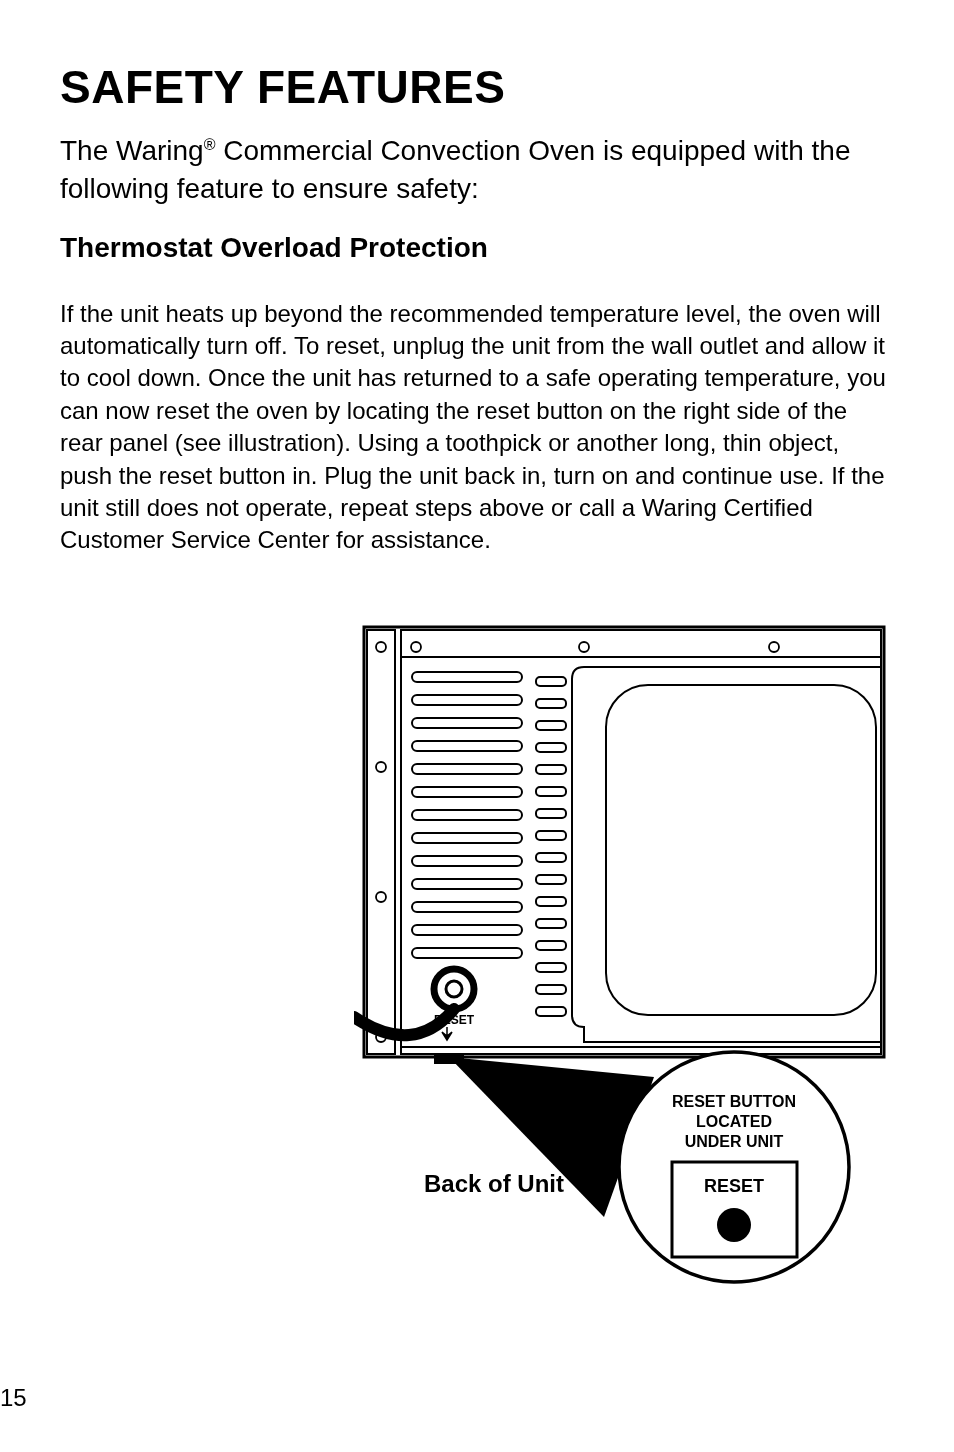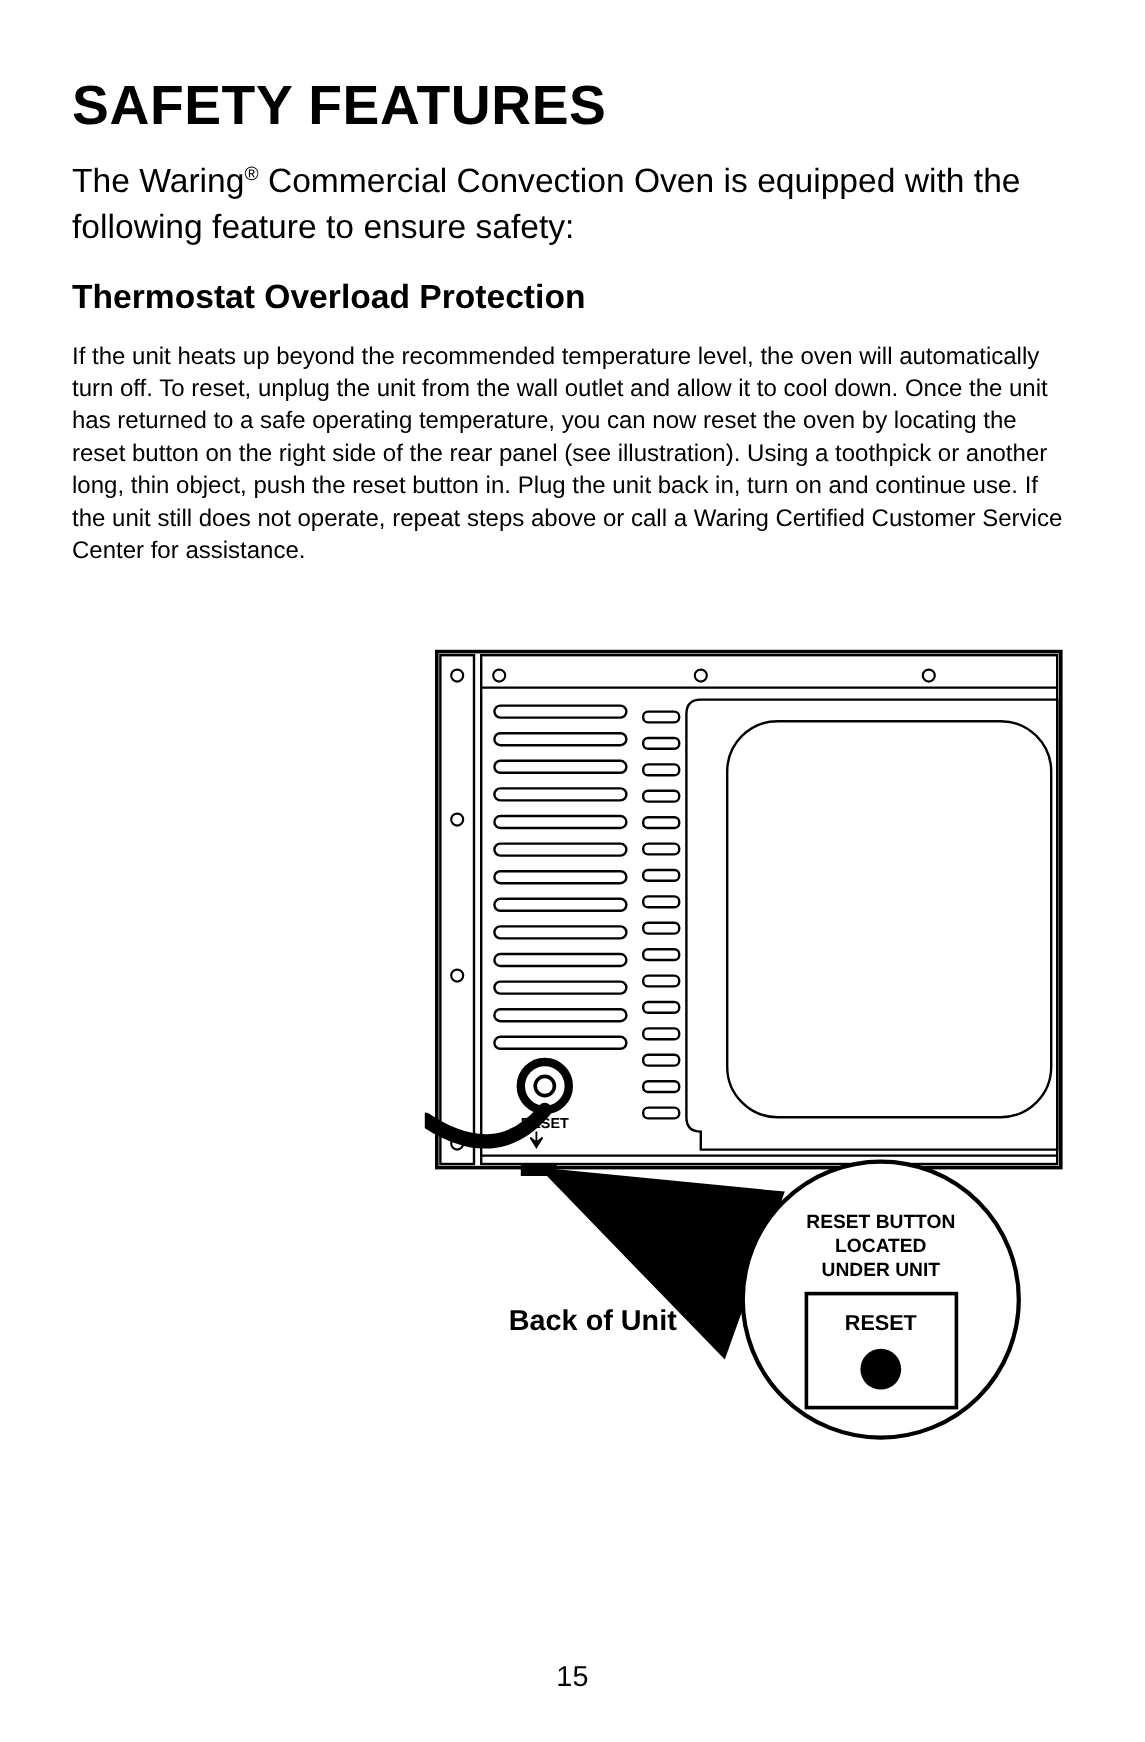--- a/index.html
+++ b/index.html
@@ -27,41 +27,41 @@
       line-height: 1.35;
       margin-bottom: 24px;
     }
     .intro sup {
       font-size: 16px;
       vertical-align: super;
     }
     .subheading {
       font-size: 28px;
       font-weight: 900;
-      margin-bottom: 20px;
+      margin-bottom: 34px;
     }
     .body-text {
-      font-size: 20px;
+      font-size: 24px;
       line-height: 1.35;
     }
     .diagram-wrap {
       margin-top: 60px;
       display: flex;
       justify-content: flex-end;
     }
     .diagram-wrap svg {
       width: 540px;
       height: auto;
     }
     .page-number {
       position: absolute;
       bottom: 40px;
       left: 0;
       right: 0;
-      text-align: center;
+      text-align: left;
       font-size: 24px;
     }
   </style>
 </head>
 <body>
 
 <h1 class="title">SAFETY FEATURES</h1>
 
 <p class="intro">
   <span>The Waring</span><sup>®</sup><span> Commercial Convection Oven is equipped with the following feature to ensure safety:</span>

